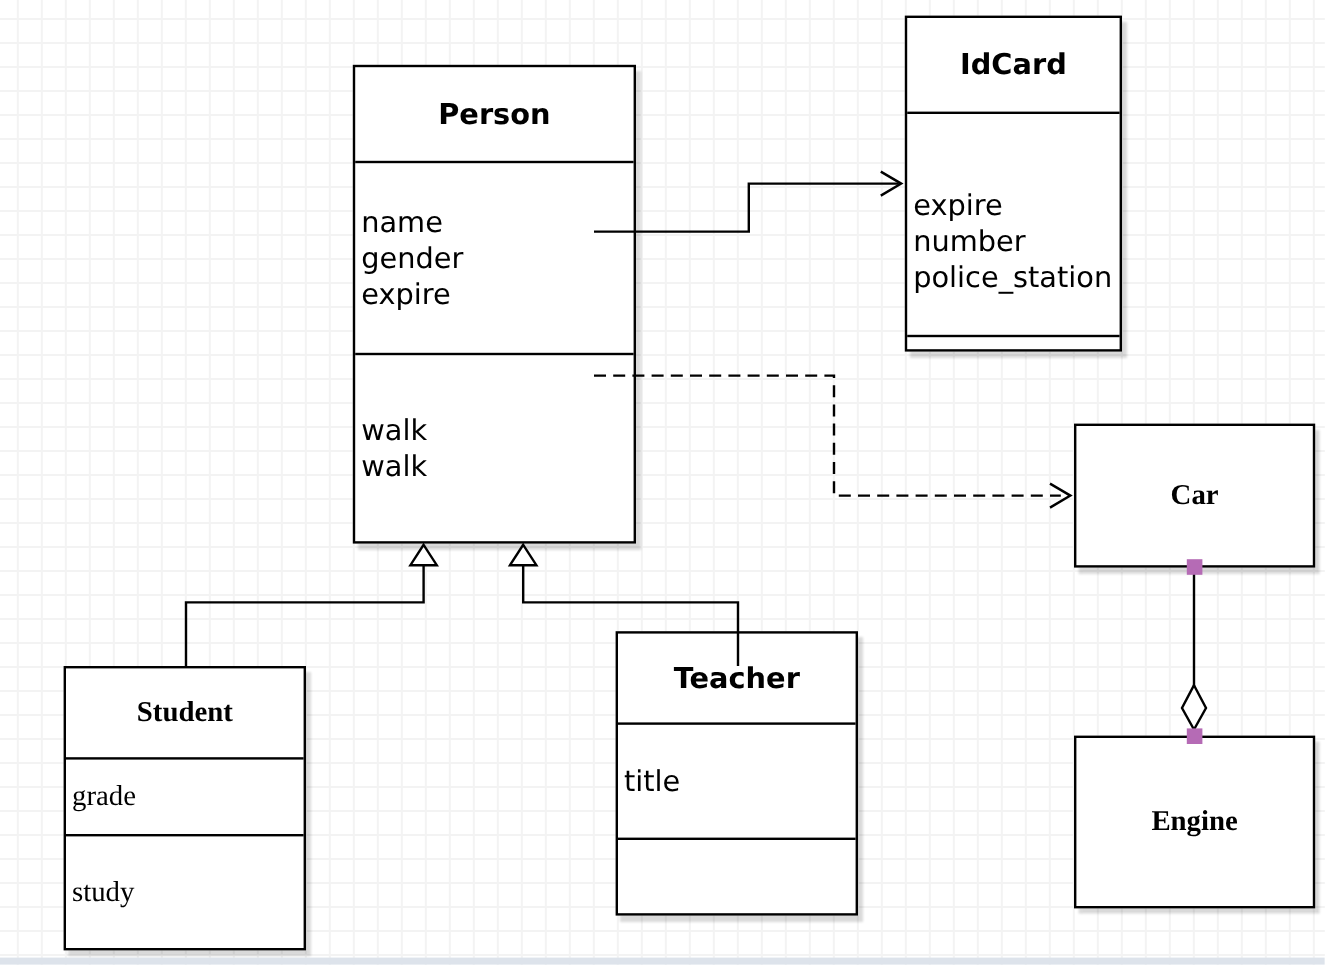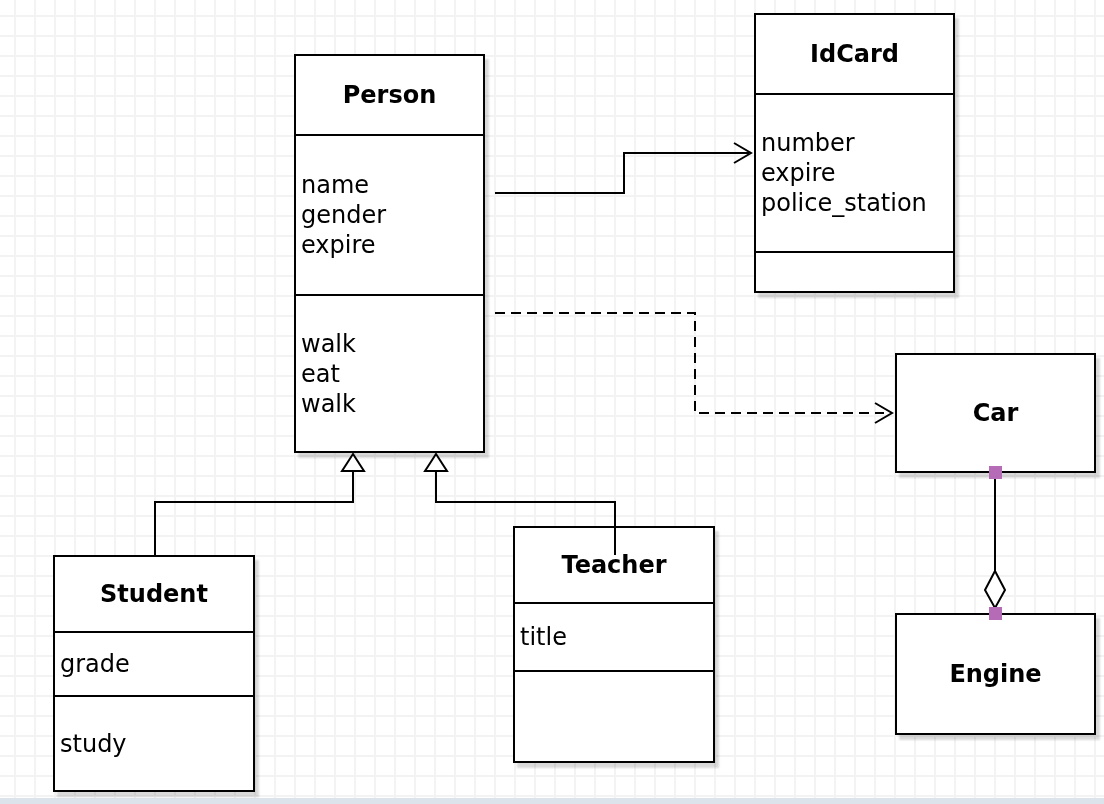--- a/index.html
+++ b/index.html
@@ -29,85 +29,84 @@
     display:flex;
     flex-direction:column;
   }
   .uml-title{
     box-sizing:border-box;
     display:flex;align-items:center;justify-content:center;
     font-weight:bold;font-size:24px;color:#000;
     border-bottom:2px solid #000;
     flex:0 0 auto;
   }
-  .uml-title.solo{border-bottom:none;flex:1 1 auto;}
+  .uml-title.solo{border-bottom:none;flex:1 1 auto;font-family:Liberation Serif, serif;}
   .uml-section{
     box-sizing:border-box;
     display:flex;flex-direction:column;justify-content:center;
     padding-left:5px;
     font-size:24px;line-height:30px;color:#000;
     border-bottom:2px solid #000;
     flex:0 0 auto;
   }
   .uml-section.last{border-bottom:none;flex:1 1 auto;}
   .connectors{
     position:absolute;left:0;top:0;width:1104px;height:804px;
     z-index:5;pointer-events:none;
   }
 </style>
 </head>
 <body>
 
 <div class="canvas">
 
-  <div class="uml-class" style="left:294px;top:54px;width:191px;height:399px;">
+  <div class="uml-class" style="left:294px;top:54px;width:236px;height:399px;">
     <div class="uml-title" style="height:80px">Person</div>
     <div class="uml-section" style="height:160px">
       <div>name</div>
       <div>gender</div>
       <div>expire</div>
     </div>
     <div class="uml-section last">
       <div>walk</div>
-      <div>eat</div>
       <div>walk</div>
     </div>
   </div>
 
-  <div class="uml-class" style="left:754px;top:13px;width:201px;height:280px;">
+  <div class="uml-class" style="left:754px;top:13px;width:181px;height:280px;gap:28px;">
     <div class="uml-title" style="height:80px">IdCard</div>
     <div class="uml-section" style="height:158px">
+      <div>expire</div>
       <div>number</div>
-      <div>expire</div>
       <div>police_station</div>
     </div>
     <div class="uml-section last"></div>
   </div>
 
   <div class="uml-class" style="left:895px;top:353px;width:201px;height:120px;">
     <div class="uml-title solo">Car</div>
   </div>
 
-  <div class="uml-class" style="left:895px;top:613px;width:201px;height:122px;">
+  <div class="uml-class" style="left:895px;top:613px;width:201px;height:144px;">
     <div class="uml-title solo">Engine</div>
   </div>
 
-  <div class="uml-class" style="left:53px;top:555px;width:202px;height:237px;">
+  <div class="uml-class" style="left:53px;top:555px;width:202px;height:237px;font-family:Liberation Serif, serif;">
     <div class="uml-title" style="height:76px">Student</div>
     <div class="uml-section" style="height:64px">
       <div>grade</div>
     </div>
     <div class="uml-section last">
       <div>study</div>
     </div>
   </div>
 
   <div class="uml-class" style="left:513px;top:526px;width:202px;height:237px;">
     <div class="uml-title" style="height:76px">Teacher</div>
-    <div class="uml-section" style="height:68px">
+    <div class="uml-section" style="height:96px">
       <div>title</div>
     </div>
   </div>
 
   <svg class="connectors" viewBox="0 0 1104 804" xmlns="http://www.w3.org/2000/svg">
 
     <g stroke="#000000" stroke-width="2" fill="none">
       <path d="M495,193 L624,193 L624,153 L749,153"></path>
       <polyline points="734,143 751,153 734,163"></polyline>
     </g>

